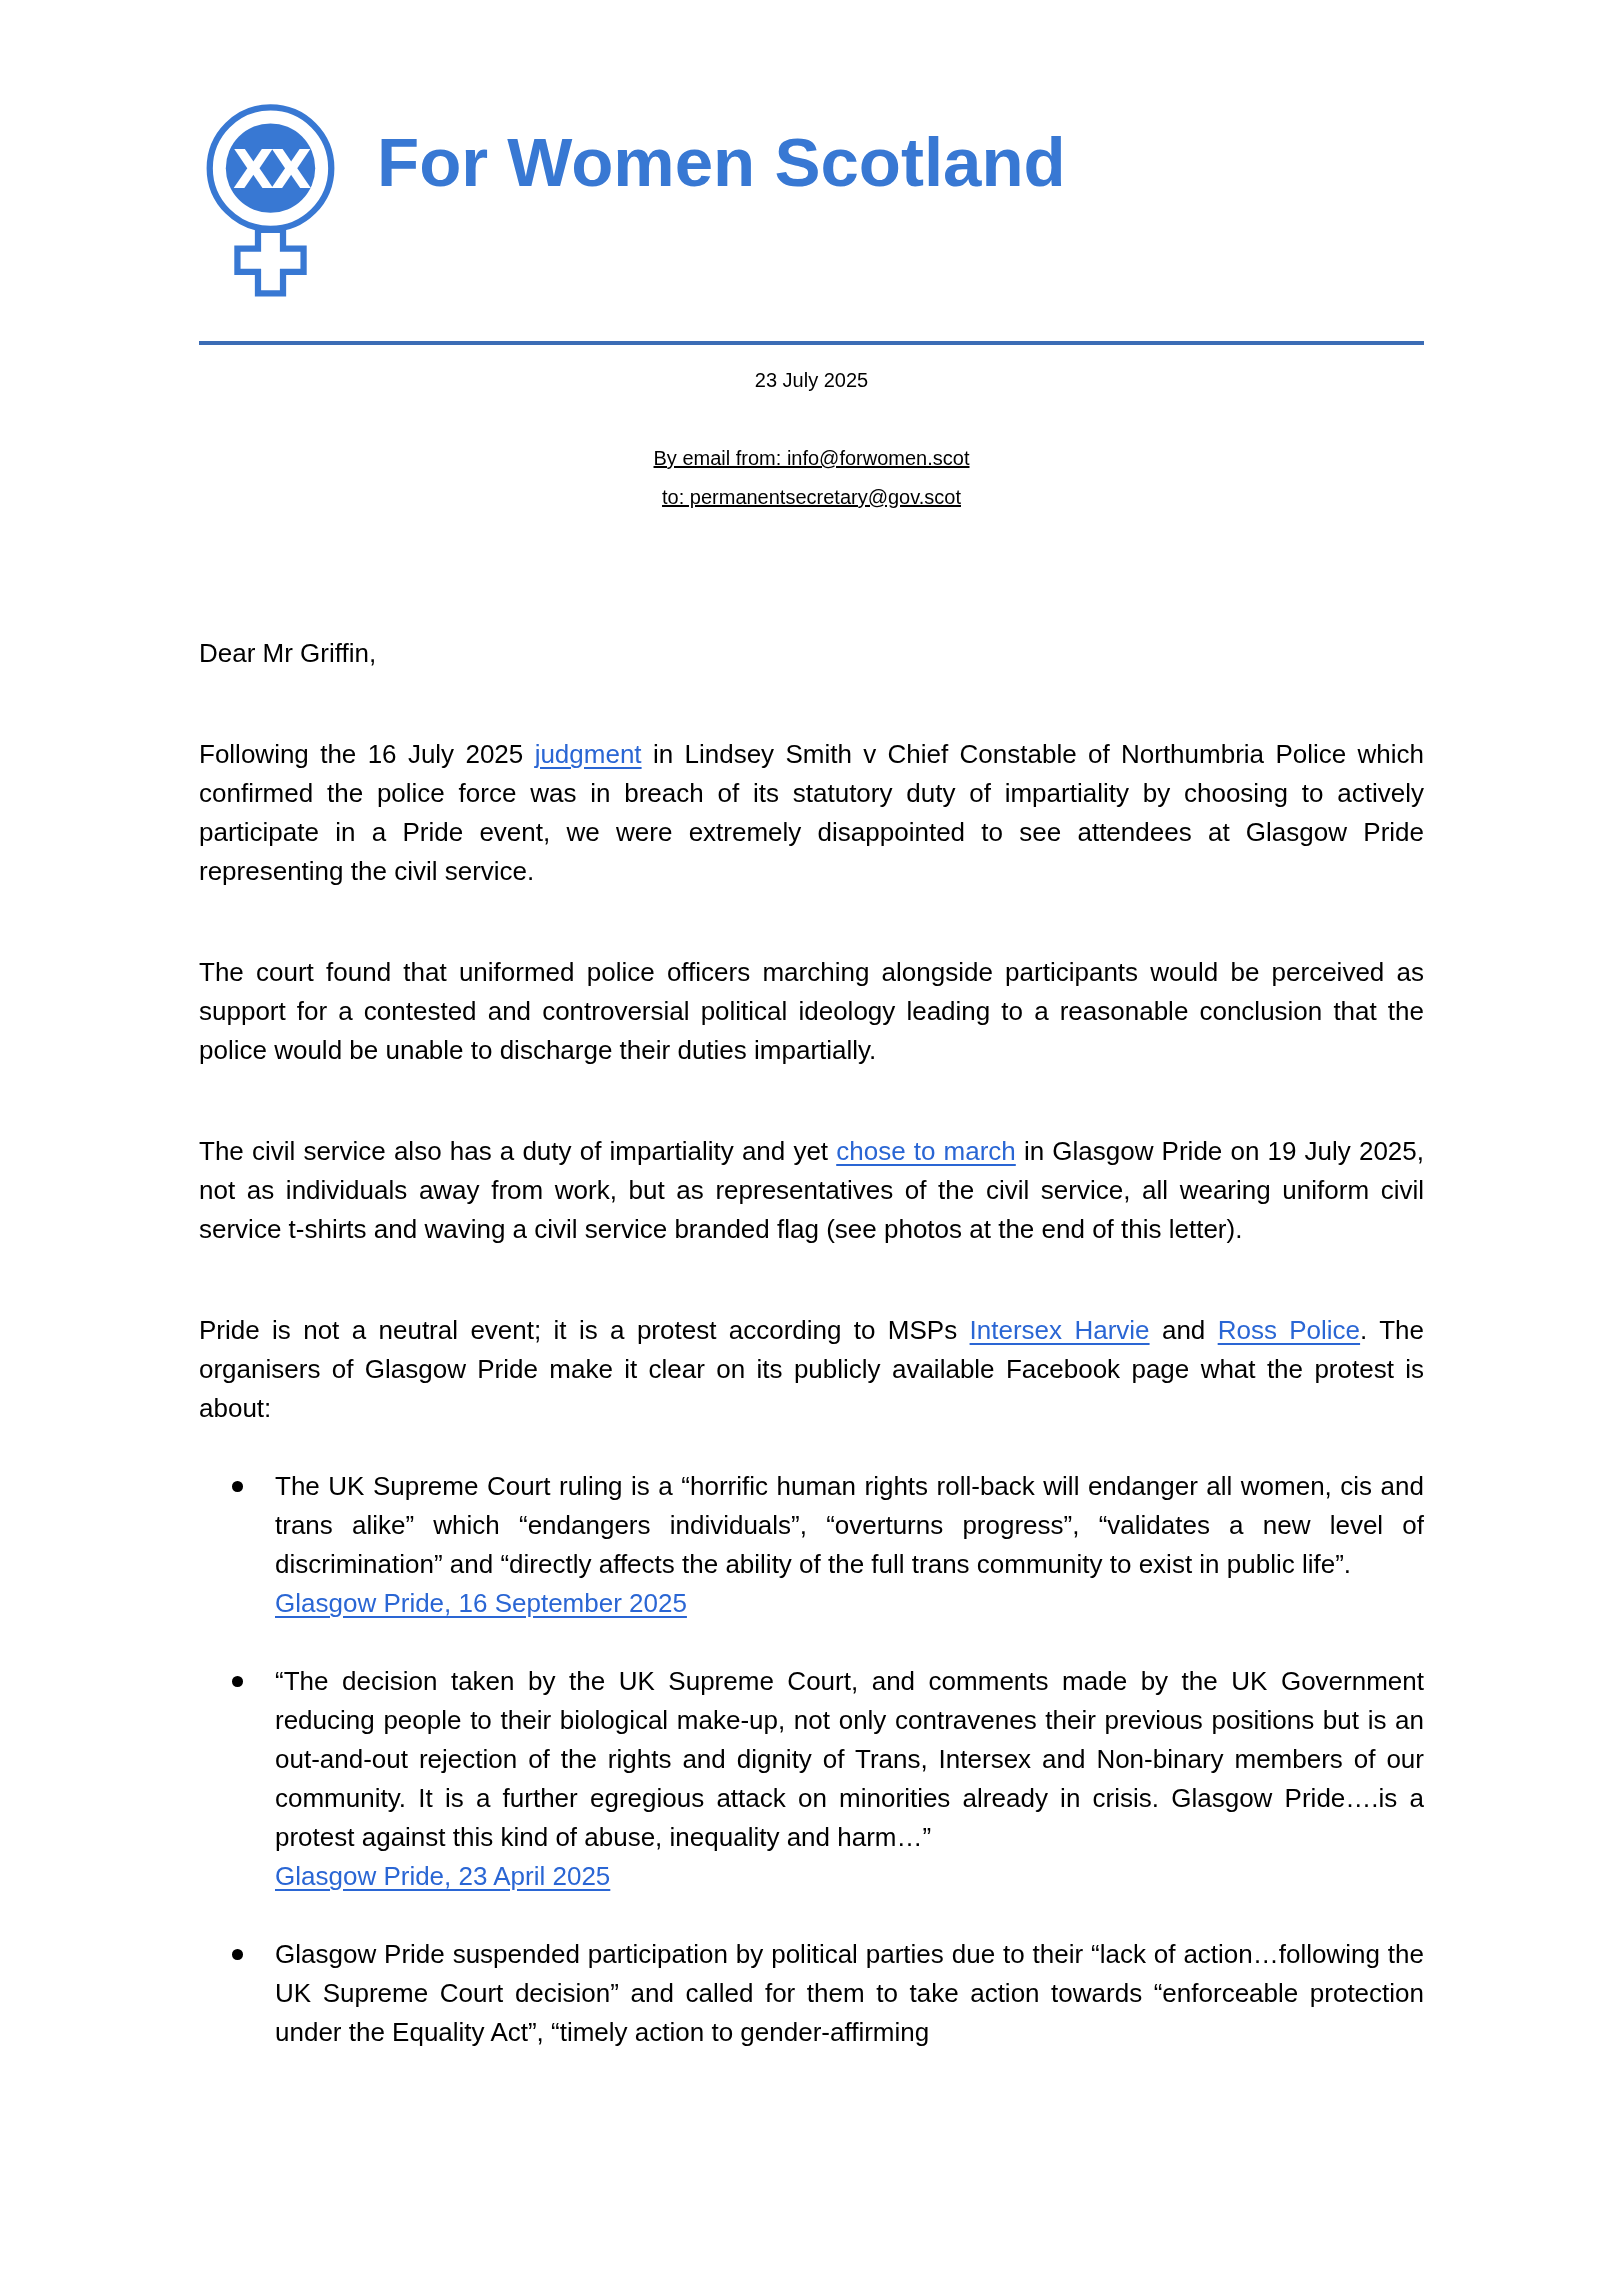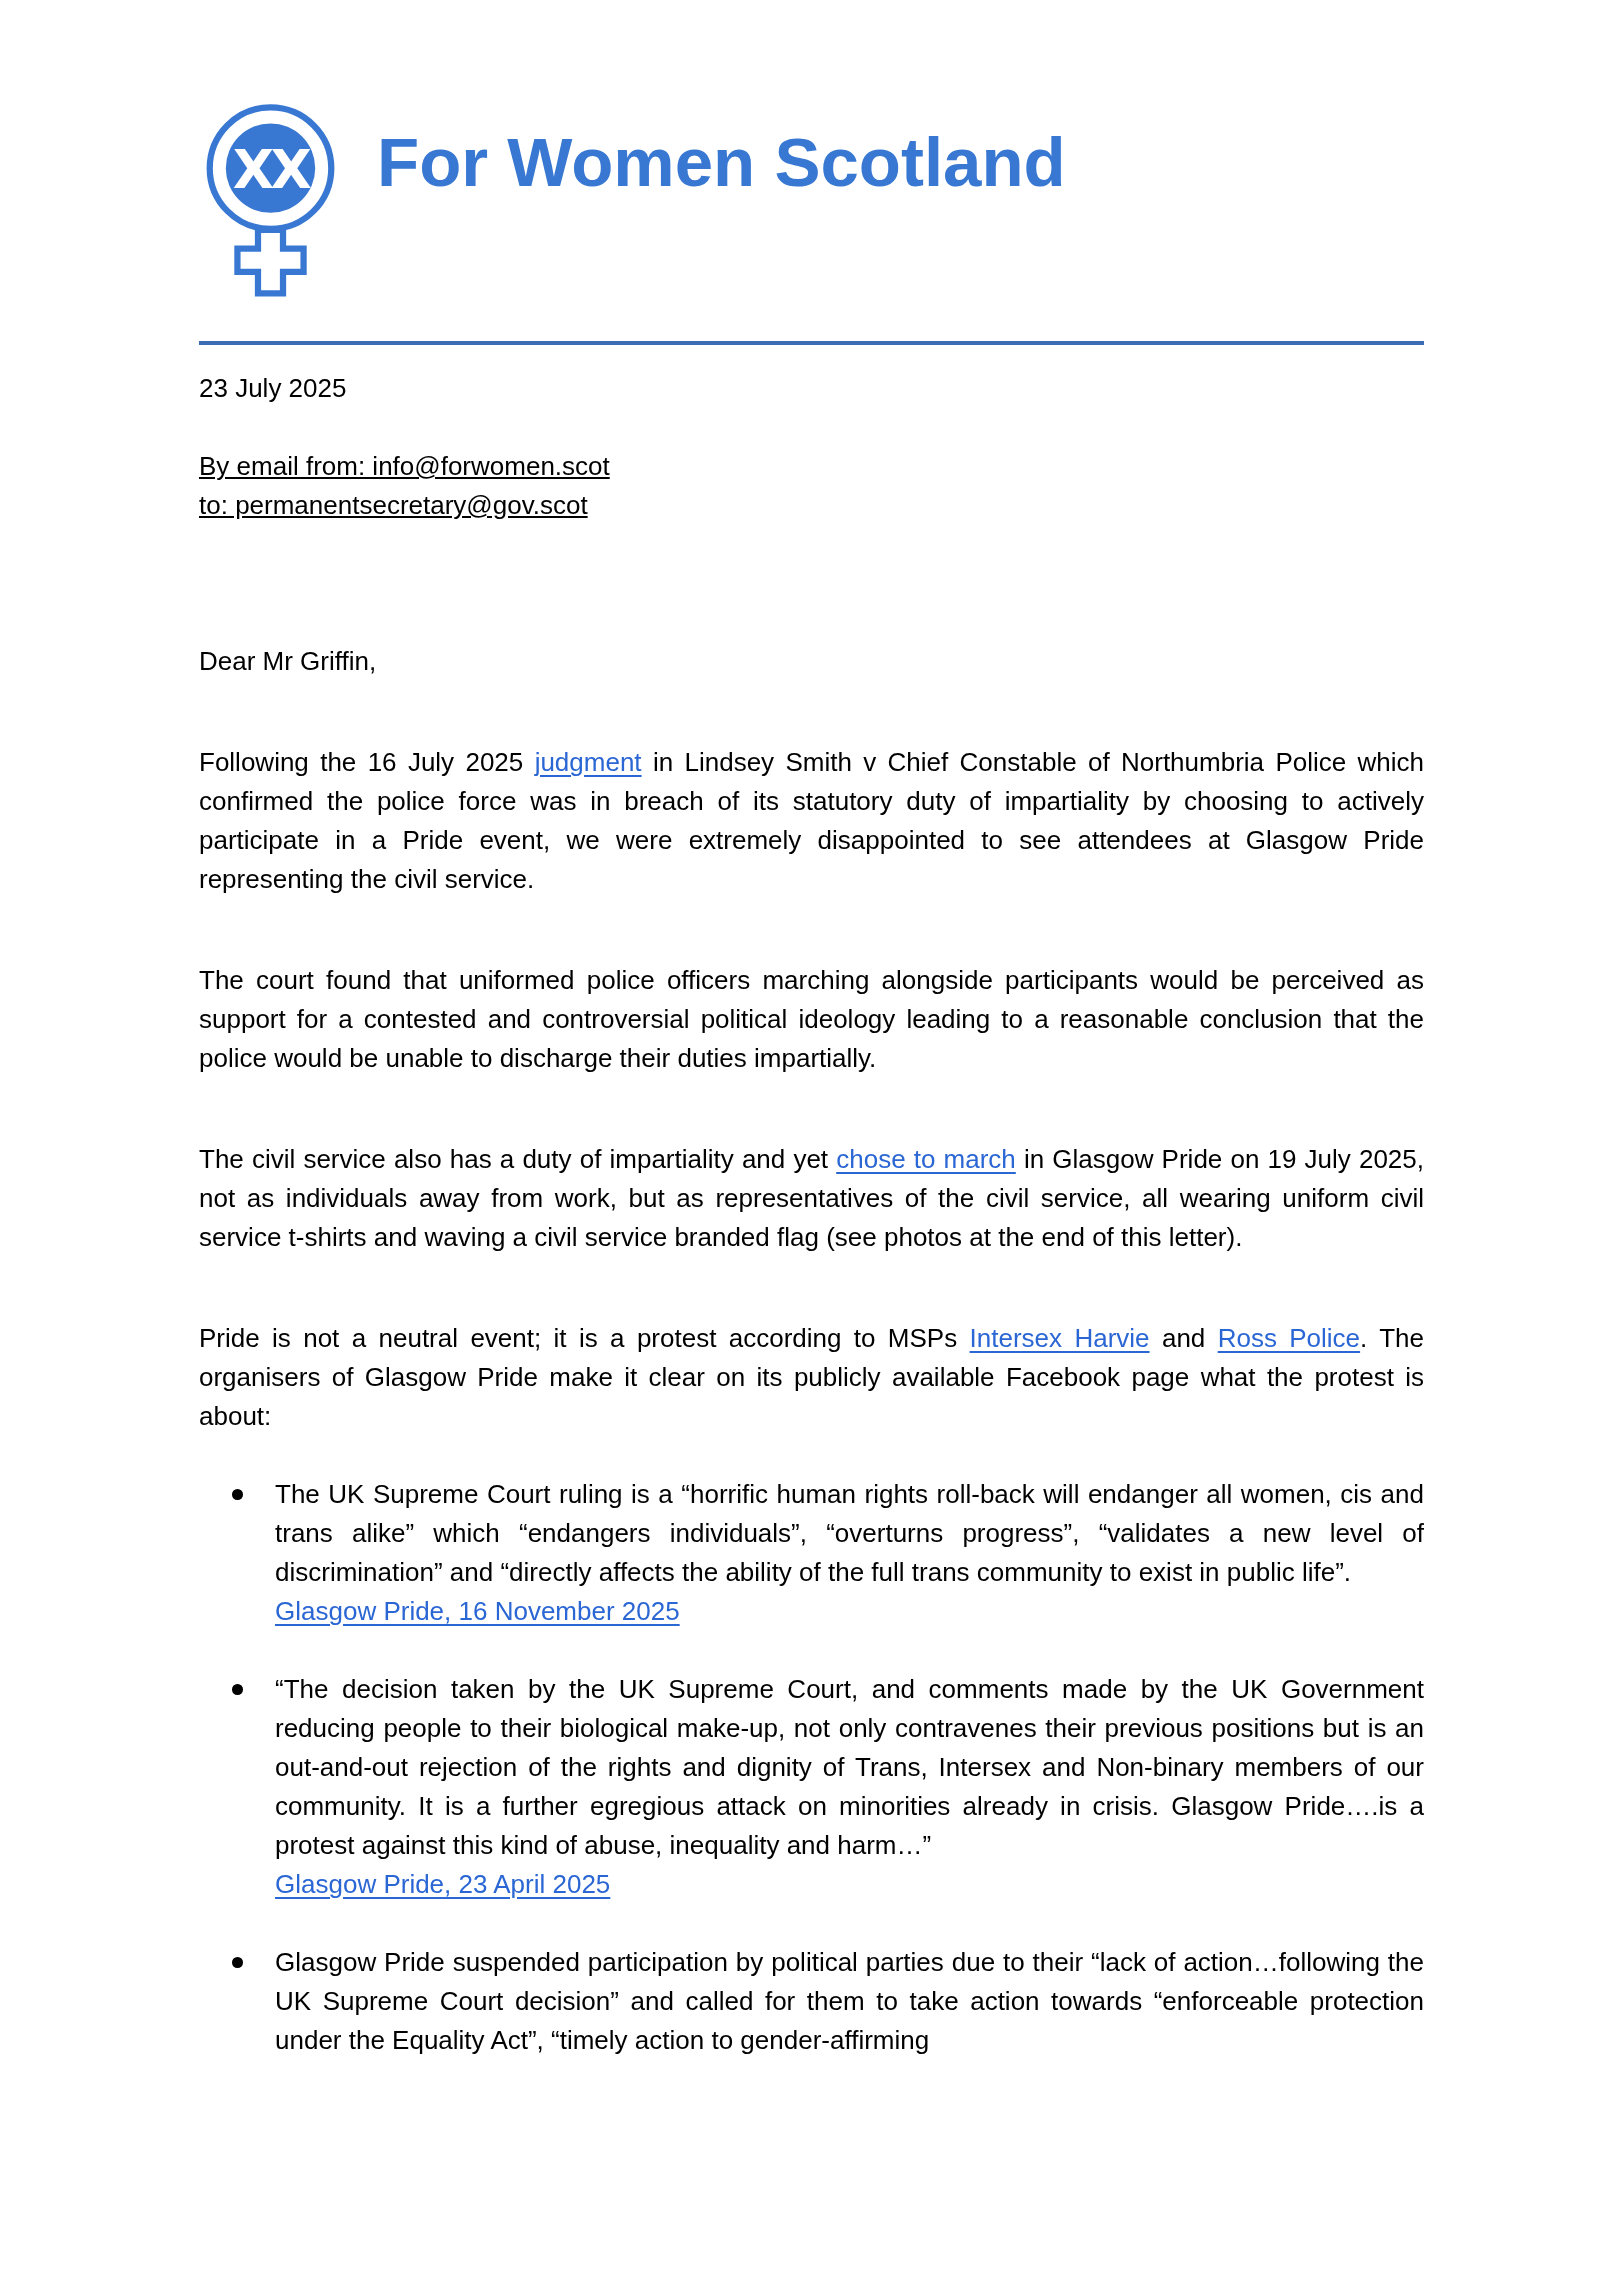--- a/index.html
+++ b/index.html
@@ -34,23 +34,23 @@
     color: var(--brand-blue);
     letter-spacing: 0px;
     white-space: nowrap;
   }
   .divider {
     border: none;
     border-top: 4.5px solid var(--divider-blue);
     margin: 35px 0 0 0;
   }
   .meta {
-    margin-top: 24px;
-    text-align: left;
-    font-size: 26px;
+    margin-top: 16px;
+    text-align: center;
+    font-size: 20px;
     line-height: 39px;
   }
   .meta .sent { margin-top: 39px; text-decoration: underline; }
   
   .letter {
     font-size: 26px;
     line-height: 39px;
   }
   .salutation { margin: 117px 0 0 0; }
   .letter p.para {
@@ -123,21 +123,21 @@
 
     <main class="letter">
       <p class="salutation">Dear Mr Griffin,</p>
       <div id="paragraphs">
           <p class="para">Following the 16 July 2025 <a href="#">judgment</a> in Lindsey Smith v Chief Constable of Northumbria Police which confirmed the police force was in breach of its statutory duty of impartiality by choosing to actively participate in a Pride event, we were extremely disappointed to see attendees at Glasgow Pride representing the civil service.</p>
           <p class="para">The court found that uniformed police officers marching alongside participants would be perceived as support for a contested and controversial political ideology leading to a reasonable conclusion that the police would be unable to discharge their duties impartially.</p>
           <p class="para">The civil service also has a duty of impartiality and yet <a href="#">chose to march</a> in Glasgow Pride on 19 July 2025, not as individuals away from work, but as representatives of the civil service, all wearing uniform civil service t-shirts and waving a civil service branded flag (see photos at the end of this letter).</p>
           <p class="para">Pride is not a neutral event; it is a protest according to MSPs <a href="#">Intersex Harvie</a> and <a href="#">Ross Police</a>. The organisers of Glasgow Pride make it clear on its publicly available Facebook page what the protest is about:</p>
         </div>
       <ul class="bullets" id="bullets">
-          <li>The UK Supreme Court ruling is a “horrific human rights roll-back will endanger all women, cis and trans alike” which “endangers individuals”, “overturns progress”, “validates a new level of discrimination” and “directly affects the ability of the full trans community to exist in public life”.<div class="src-link"><a href="#">Glasgow Pride, 16 November 2025</a></div></li>
+          <li>The UK Supreme Court ruling is a “horrific human rights roll-back will endanger all women, cis and trans alike” which “endangers individuals”, “overturns progress”, “validates a new level of discrimination” and “directly affects the ability of the full trans community to exist in public life”.<div class="src-link"><a href="#">Glasgow Pride, 16 September 2025</a></div></li>
           <li>“The decision taken by the UK Supreme Court, and comments made by the UK Government reducing people to their biological make-up, not only contravenes their previous positions but is an out-and-out rejection of the rights and dignity of Trans, Intersex and Non-binary members of our community. It is a further egregious attack on minorities already in crisis. Glasgow Pride….is a protest against this kind of abuse, inequality and harm…”<div class="src-link"><a href="#">Glasgow Pride, 23 April 2025</a></div></li>
           <li>Glasgow Pride suspended participation by political parties due to their “lack of action…following the UK Supreme Court decision” and called for them to take action towards “enforceable protection under the Equality Act”, “timely action to gender-affirming</li>
         </ul>
     </main>
 
   </div>
 </div>
 
 
 </body></html>

